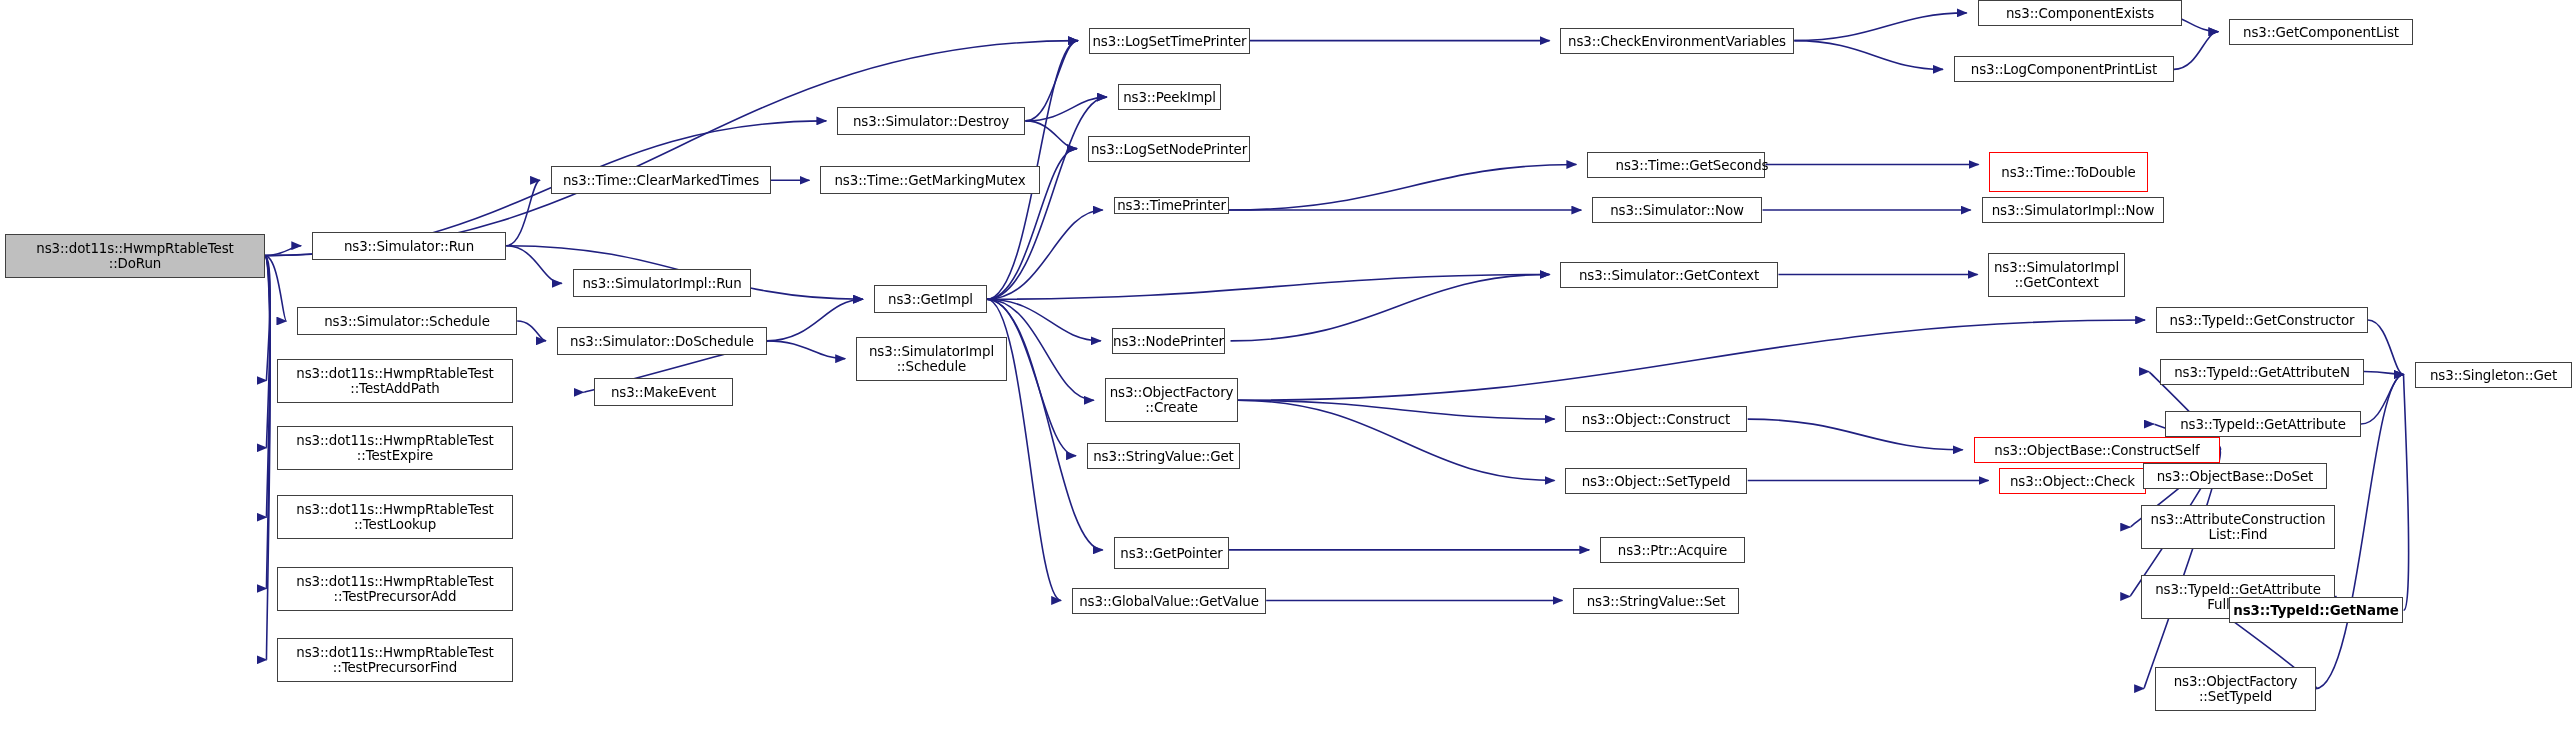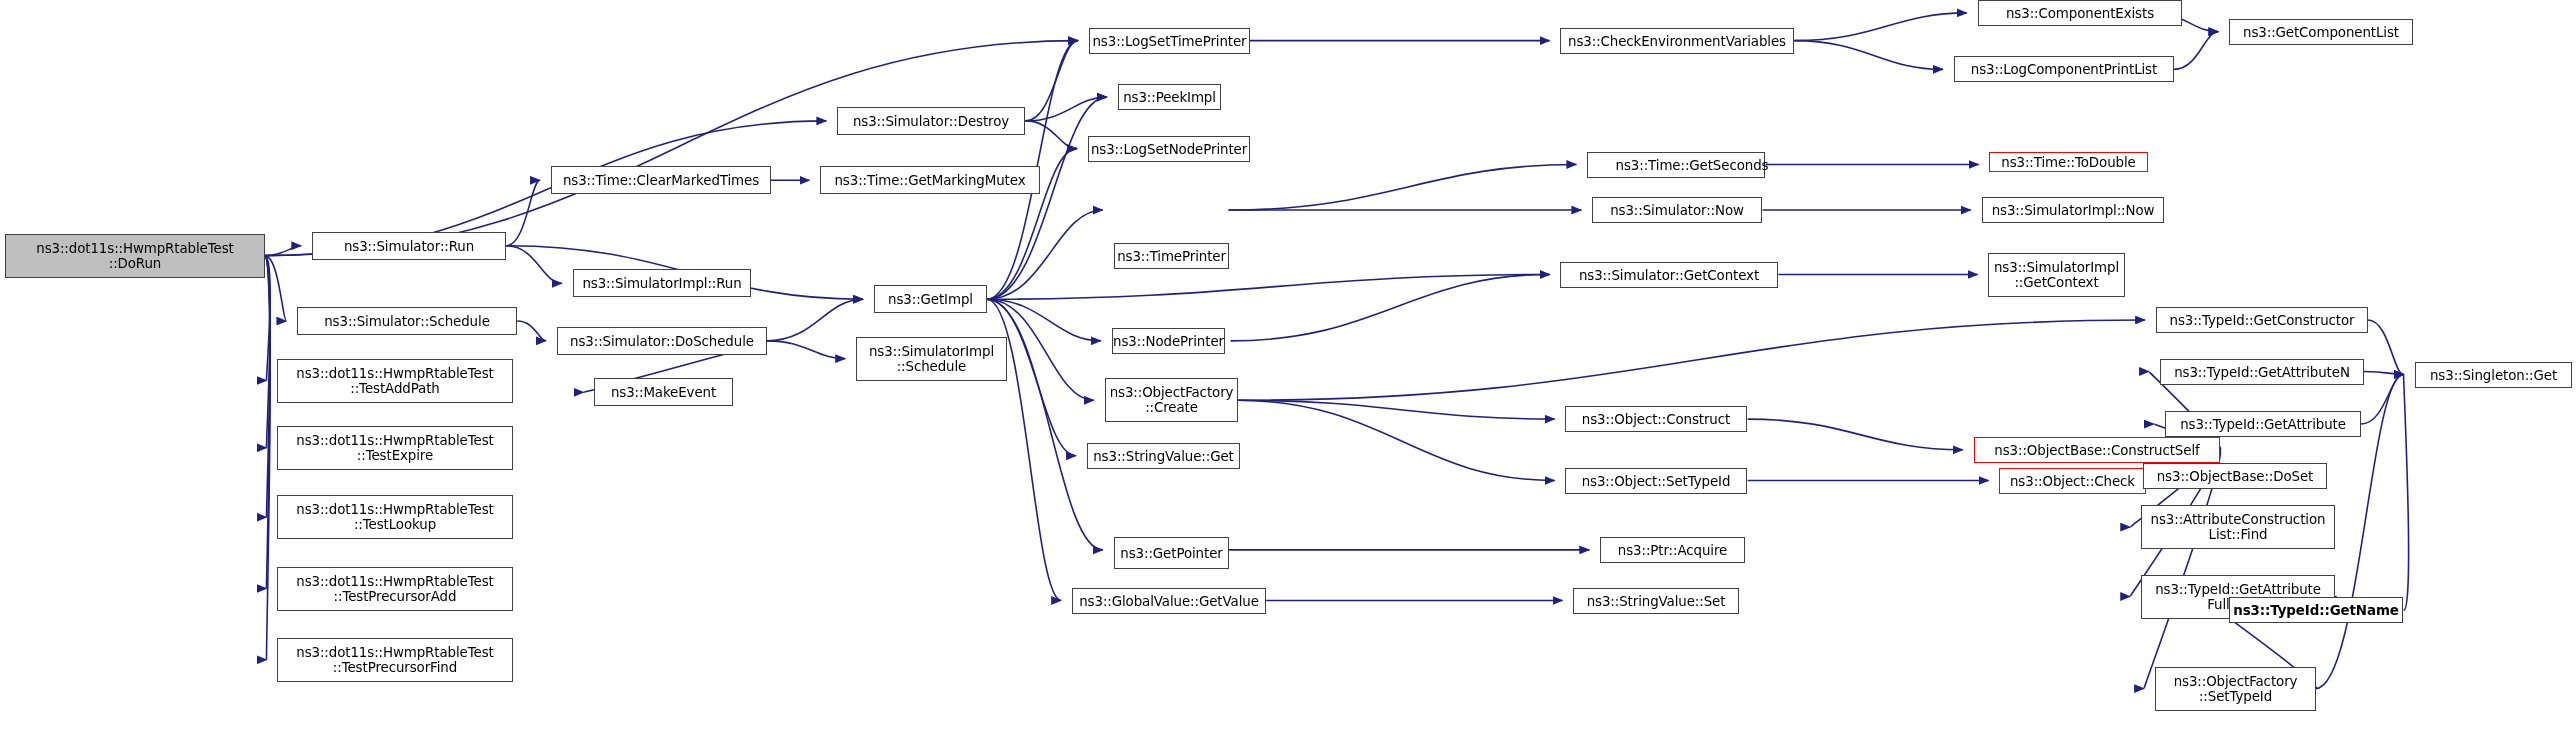--- a/index.html
+++ b/index.html
@@ -142,38 +142,38 @@
       <div class="node" style="left: 557px; top: 327px; width: 210px; height: 28px;"><span>ns3::Simulator::DoSchedule</span></div>
       <div class="node" style="left: 594px; top: 378px; width: 139px; height: 28px;"><span>ns3::MakeEvent</span></div>
       <div class="node" style="left: 837px; top: 107px; width: 188px; height: 28px;"><span>ns3::Simulator::Destroy</span></div>
       <div class="node" style="left: 820px; top: 166px; width: 220px; height: 28px;"><span>ns3::Time::GetMarkingMutex</span></div>
       <div class="node" style="left: 874px; top: 285px; width: 113px; height: 28px;"><span>ns3::GetImpl</span></div>
       <div class="node" style="left: 856px; top: 337px; width: 151px; height: 44px;"><span>ns3::SimulatorImpl
 ::Schedule</span></div>
       <div class="node" style="left: 1089px; top: 28px; width: 161px; height: 26px;"><span>ns3::LogSetTimePrinter</span></div>
       <div class="node" style="left: 1118px; top: 84px; width: 103px; height: 26px;"><span>ns3::PeekImpl</span></div>
       <div class="node" style="left: 1088px; top: 136px; width: 162px; height: 26px;"><span>ns3::LogSetNodePrinter</span></div>
-      <div class="node" style="left: 1114px; top: 197px; width: 115px; height: 26px; margin-top: 46px;"><span>ns3::TimePrinter</span></div>
+      <div class="node" style="left: 1114px; top: 197px; width: 115px; height: 17px;"><span>ns3::TimePrinter</span></div>
       <div class="node" style="left: 1112px; top: 328px; width: 113px; height: 26px;"><span>ns3::NodePrinter</span></div>
       <div class="node" style="left: 1105px; top: 378px; width: 133px; height: 44px;"><span>ns3::ObjectFactory
 ::Create</span></div>
       <div class="node" style="left: 1087px; top: 443px; width: 153px; height: 26px;"><span>ns3::StringValue::Get</span></div>
       <div class="node" style="left: 1114px; top: 537px; width: 115px; height: 32px;"><span>ns3::GetPointer</span></div>
       <div class="node" style="left: 1072px; top: 588px; width: 194px; height: 26px;"><span>ns3::GlobalValue::GetValue</span></div>
       <div class="node" style="left: 1560px; top: 28px; width: 234px; height: 26px;"><span>ns3::CheckEnvironmentVariables</span></div>
       <div class="node" style="left: 1587px; top: 152px; width: 178px; height: 26px; padding-left: 32px;"><span>ns3::Time::GetSeconds</span></div>
       <div class="node" style="left: 1592px; top: 197px; width: 170px; height: 26px;"><span>ns3::Simulator::Now</span></div>
       <div class="node" style="left: 1560px; top: 262px; width: 218px; height: 26px;"><span>ns3::Simulator::GetContext</span></div>
       <div class="node" style="left: 1565px; top: 406px; width: 182px; height: 26px;"><span>ns3::Object::Construct</span></div>
       <div class="node" style="left: 1565px; top: 468px; width: 182px; height: 26px;"><span>ns3::Object::SetTypeId</span></div>
       <div class="node" style="left: 1600px; top: 537px; width: 145px; height: 26px;"><span>ns3::Ptr::Acquire</span></div>
       <div class="node" style="left: 1573px; top: 588px; width: 166px; height: 26px;"><span>ns3::StringValue::Set</span></div>
       <div class="node" style="left: 1978px; top: 0px; width: 204px; height: 26px; justify-content: center;"><span>ns3::ComponentExists</span></div>
       <div class="node" style="left: 1954px; top: 56px; width: 220px; height: 26px;"><span>ns3::LogComponentPrintList</span></div>
-      <div class="node red" style="left: 1989px; top: 152px; width: 159px; height: 20px;"><span>ns3::Time::ToDouble</span></div>
+      <div class="node red" style="left: 1989px; top: 152px; width: 159px; height: 40px;"><span>ns3::Time::ToDouble</span></div>
       <div class="node" style="left: 1982px; top: 197px; width: 182px; height: 26px;"><span>ns3::SimulatorImpl::Now</span></div>
       <div class="node" style="left: 1988px; top: 253px; width: 137px; height: 44px;"><span>ns3::SimulatorImpl
 ::GetContext</span></div>
       <div class="node red" style="left: 1974px; top: 437px; width: 246px; height: 26px;"><span>ns3::ObjectBase::ConstructSelf</span></div>
       <div class="node red" style="left: 1999px; top: 468px; width: 147px; height: 26px;"><span>ns3::Object::Check</span></div>
       <div class="node" style="left: 2143px; top: 463px; width: 184px; height: 26px;"><span>ns3::ObjectBase::DoSet</span></div>
       <div class="node" style="left: 2141px; top: 505px; width: 194px; height: 44px;"><span>ns3::AttributeConstruction
 List::Find</span></div>
       <div class="node" style="left: 2141px; top: 575px; width: 194px; height: 44px;"><span>ns3::TypeId::GetAttribute
 FullName</span></div>

